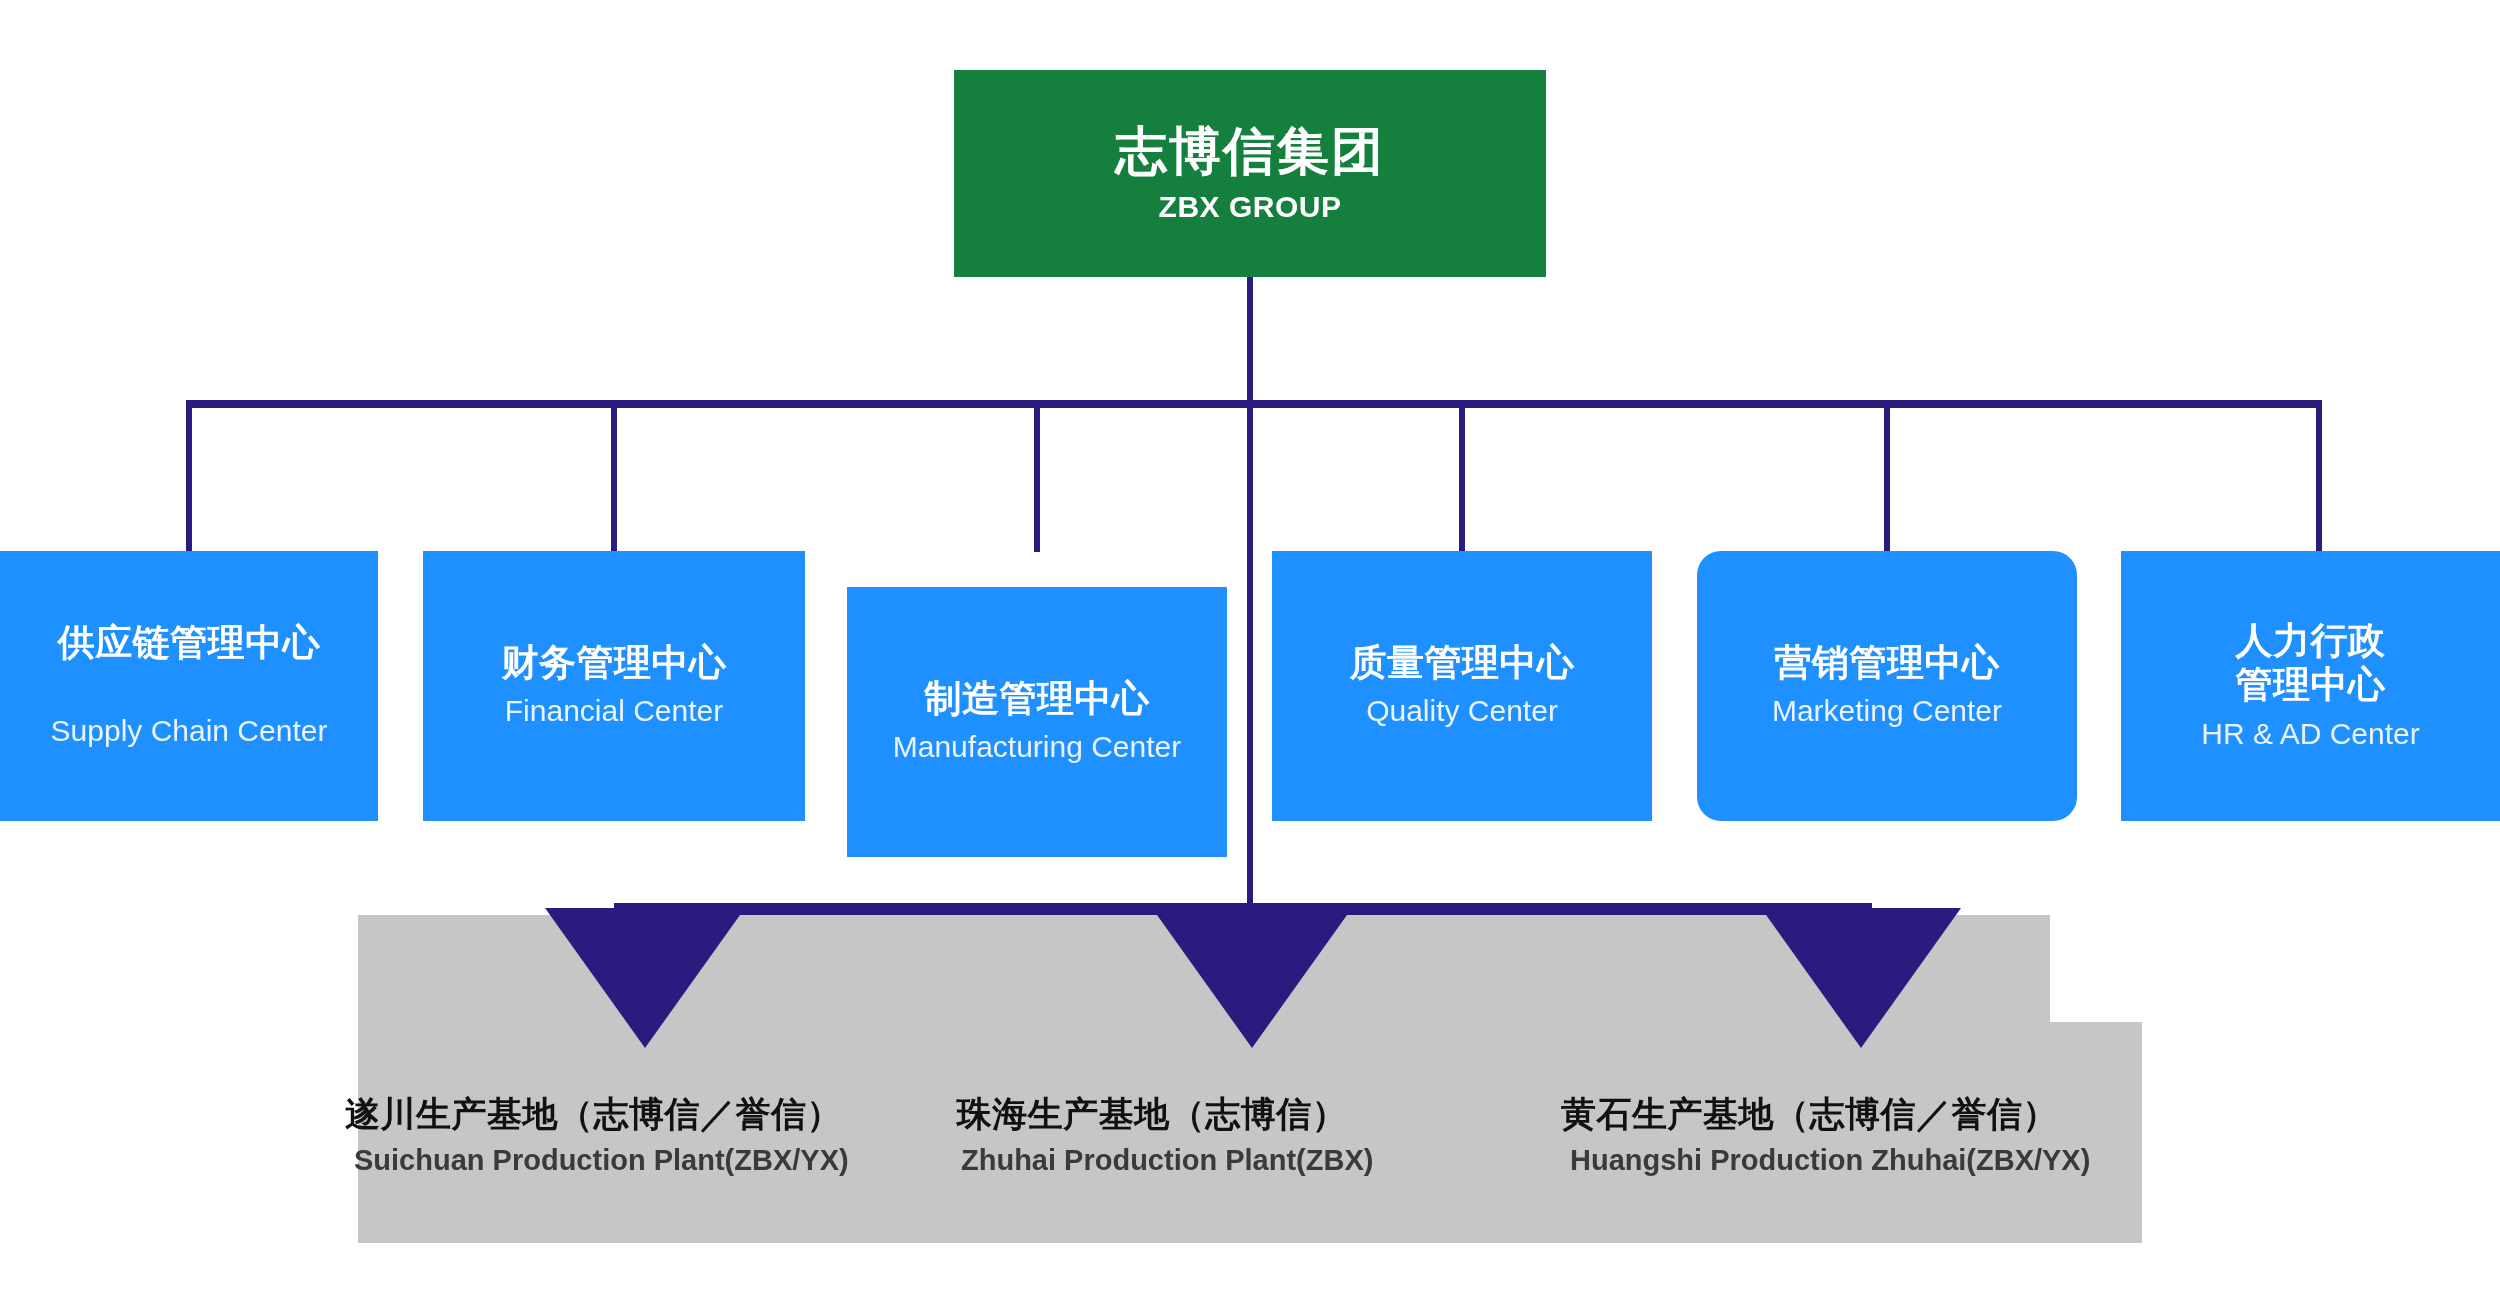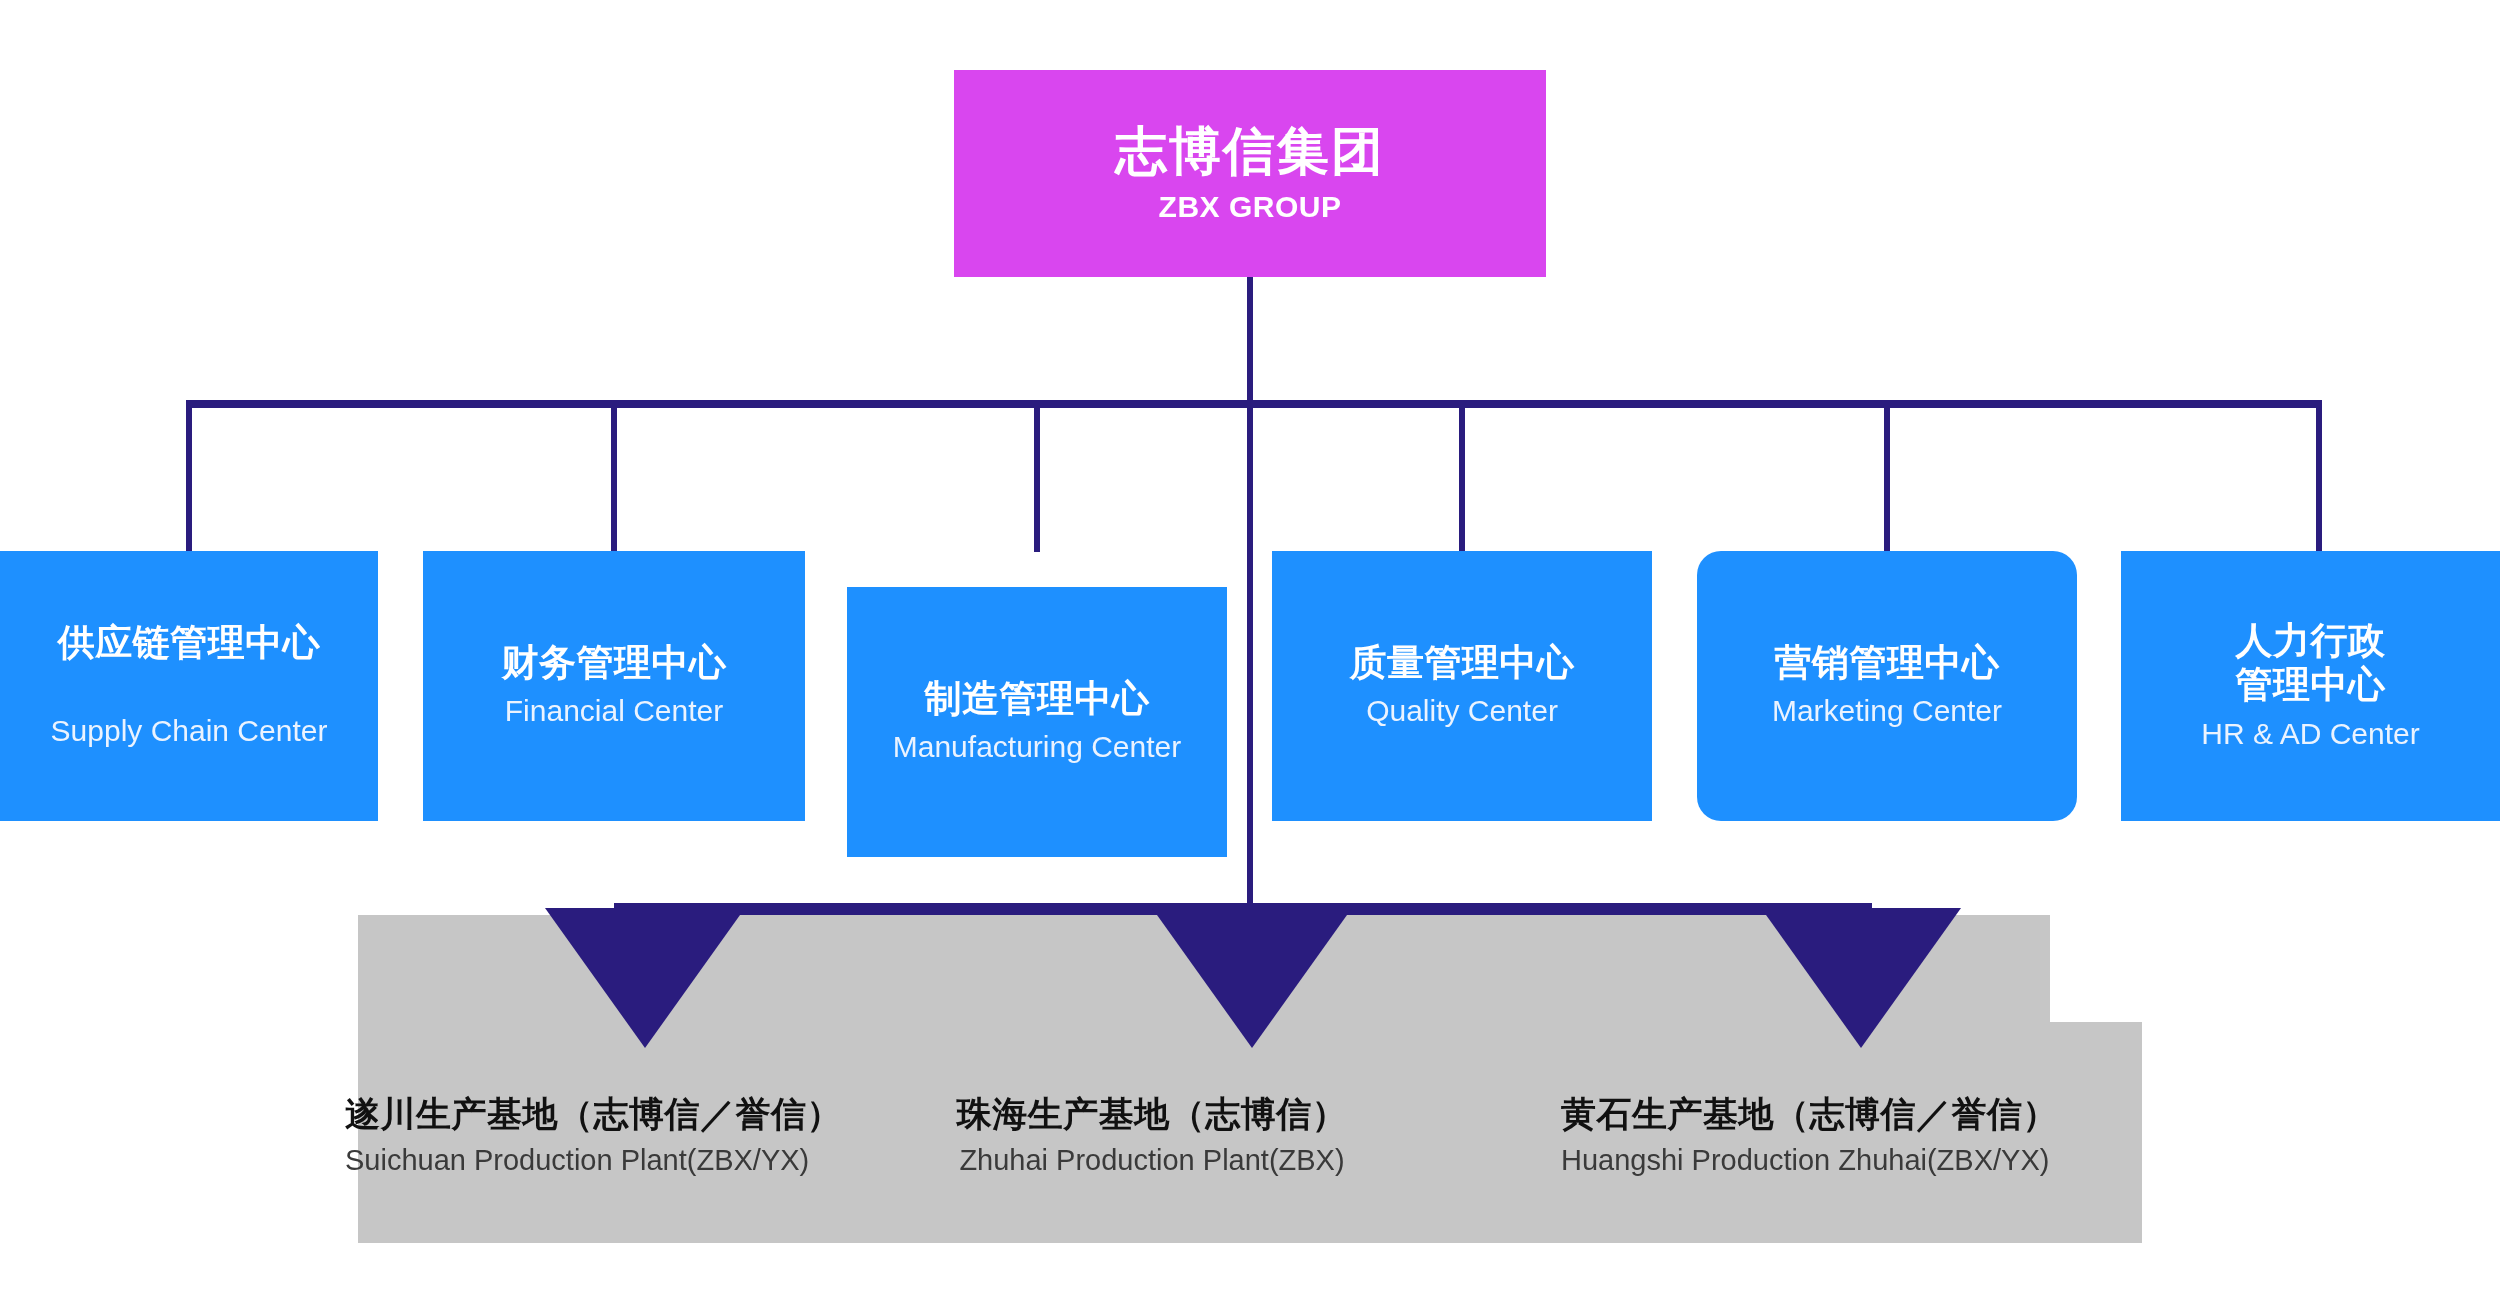--- a/index.html
+++ b/index.html
@@ -18,21 +18,21 @@
     overflow: hidden;
   }
 
   
   .root-node {
     position: absolute;
     left: 954px;
     top: 70px;
     width: 592px;
     height: 207px;
-    background: #d946ef;
+    background: #15803d;
     display: flex;
     flex-direction: column;
     align-items: center;
     justify-content: center;
     box-sizing: border-box;
   }
   .root-cn {
     color: #ffffff;
     font-size: 52px;
     font-weight: bold;
@@ -143,24 +143,25 @@
     color: #111111;
     font-size: 35px;
     font-weight: bold;
     line-height: 1.25;
     white-space: nowrap;
     letter-spacing: 0.5px;
   }
   .plant-en {
     color: #3A3A3A;
     font-size: 29px;
-    font-weight: normal;
+    font-weight: bold;
     line-height: 1.3;
     white-space: nowrap;
     margin-top: 6px;
+    margin-left: 9px;
   }
 </style>
 </head>
 <body>
 
 <div id="stage">
 
   <div class="root-node">
     <div class="root-cn">志博信集团</div>
     <div class="root-en">ZBX GROUP</div>

